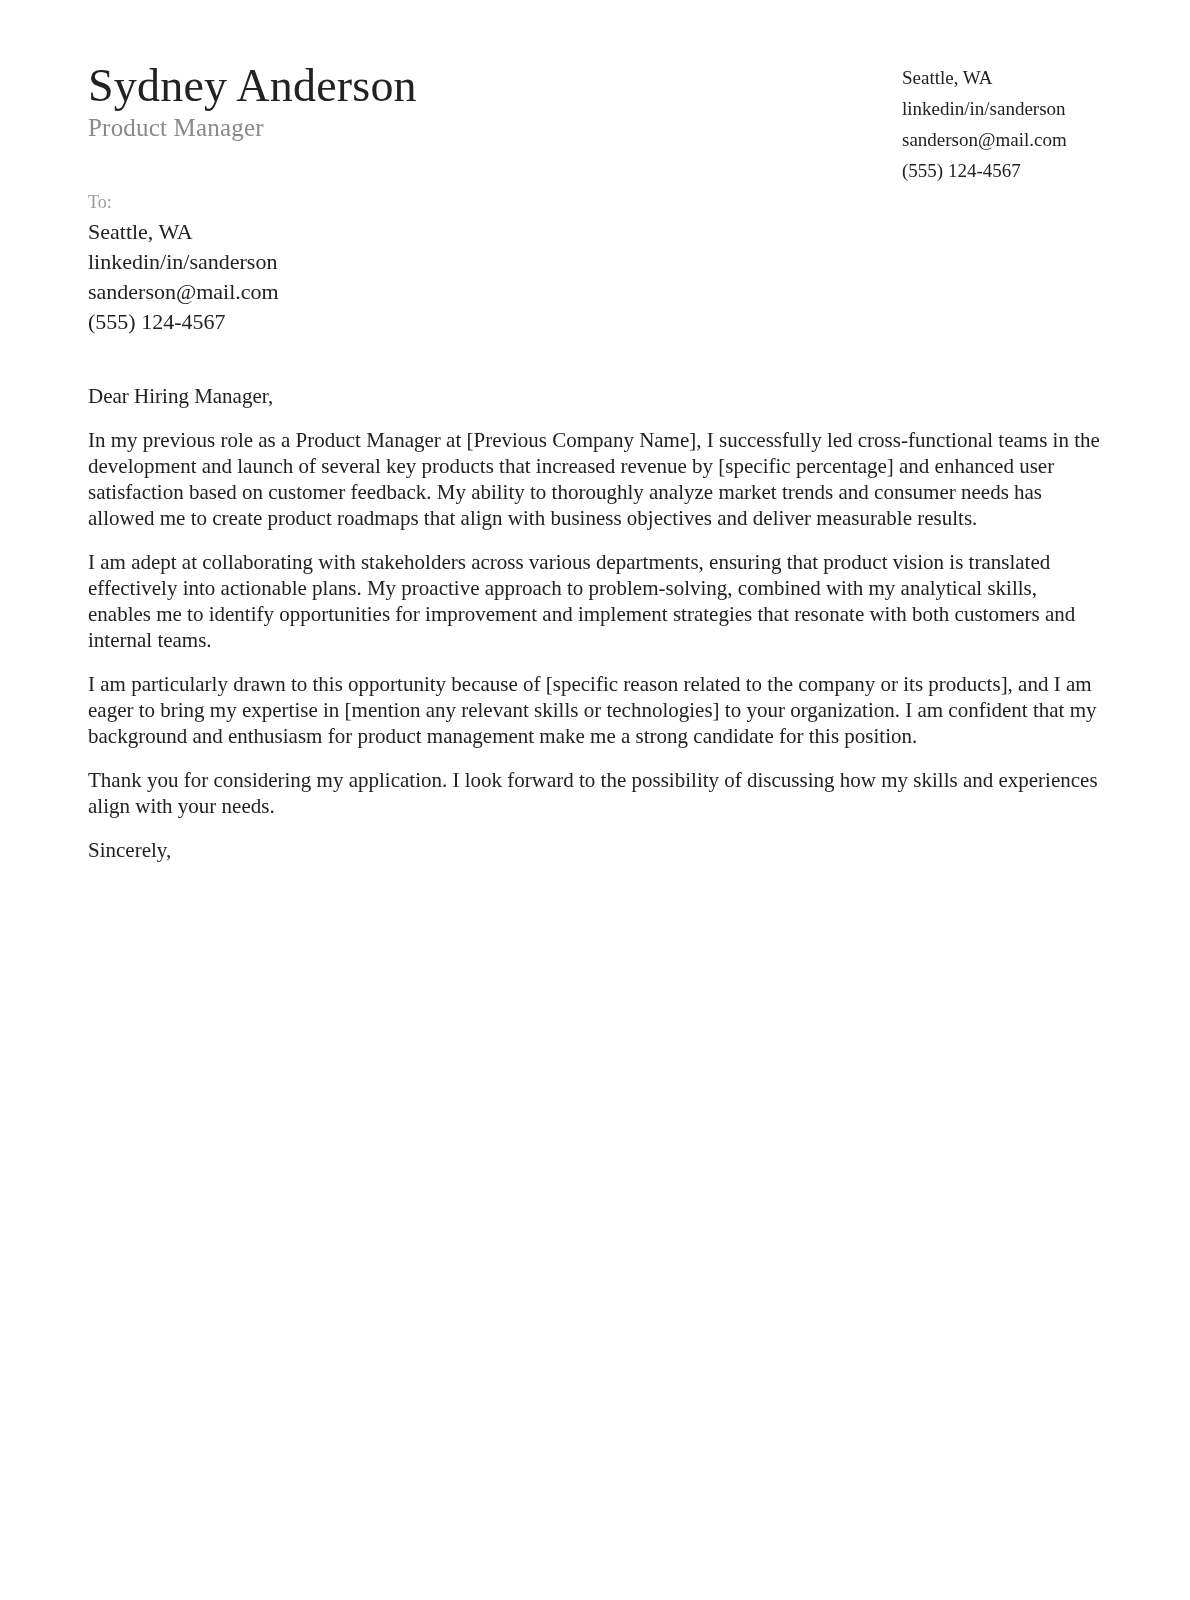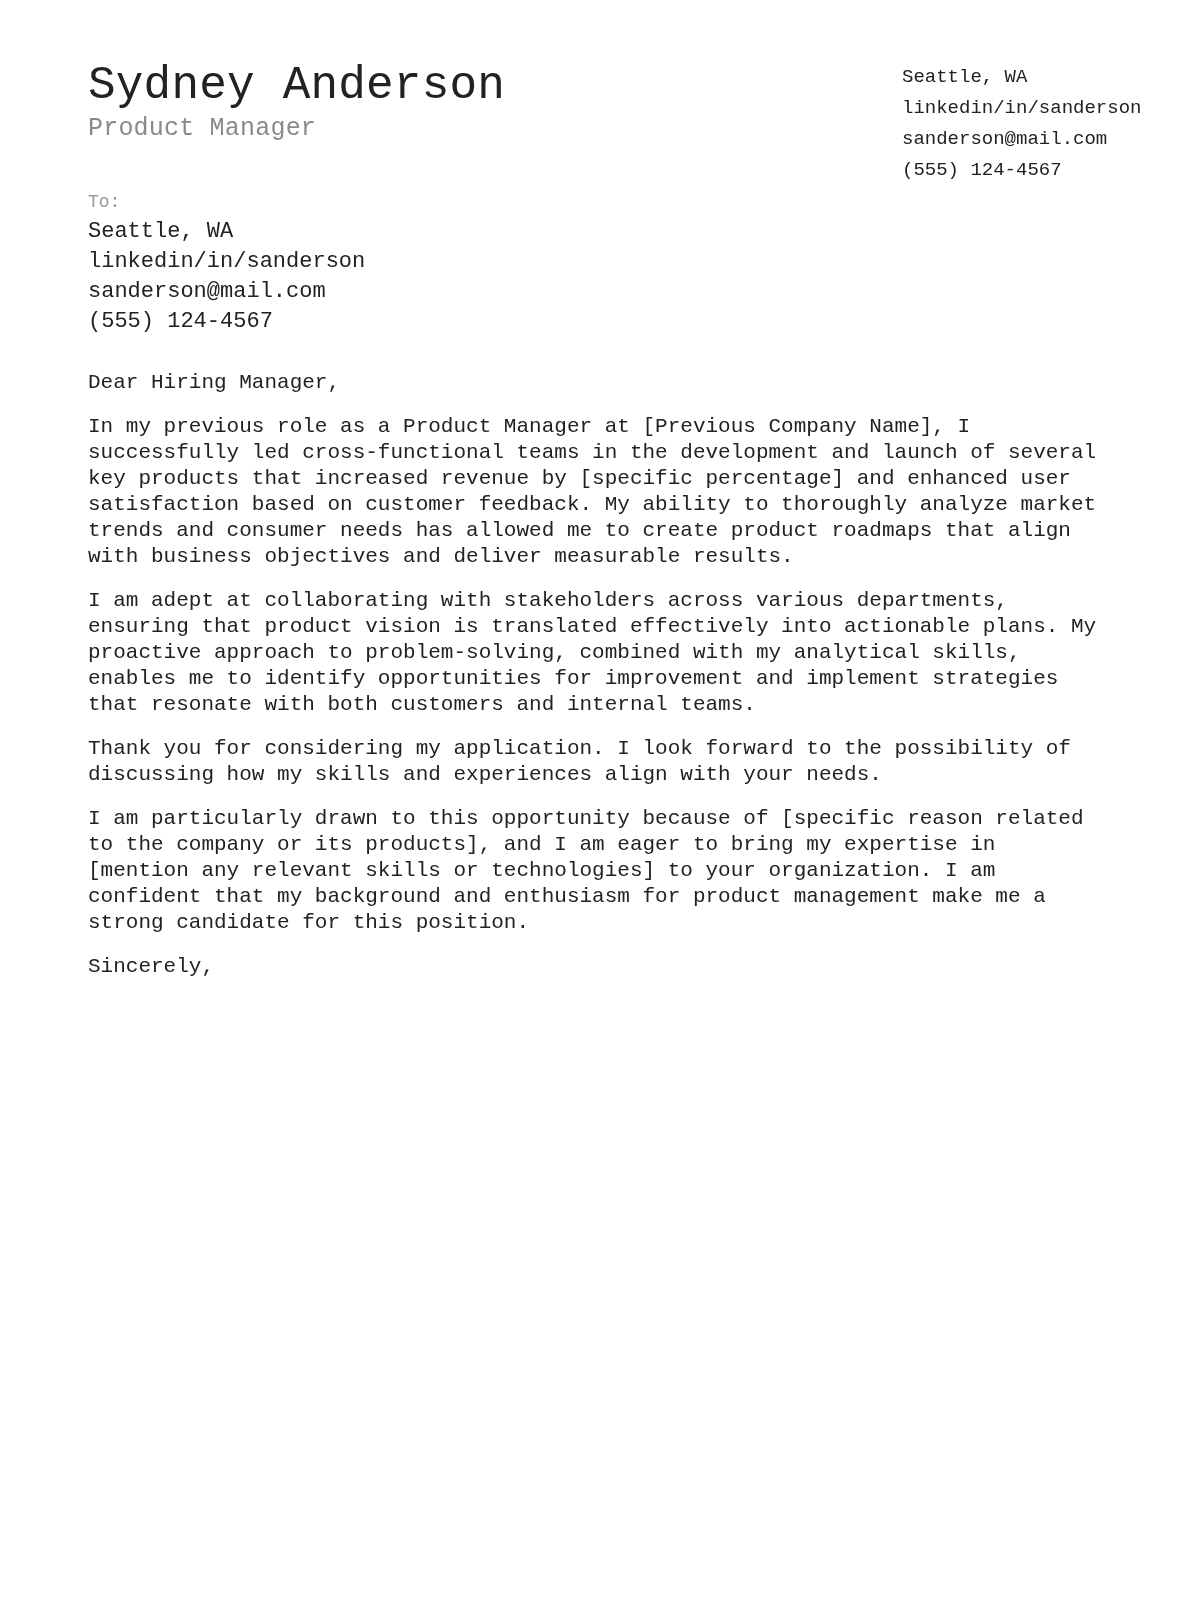--- a/index.html
+++ b/index.html
@@ -11,21 +11,21 @@
     width: 1190px;
     height: 1600px;
     overflow: hidden;
   }
   .page {
     box-sizing: border-box;
     width: 1190px;
     height: 1600px;
     padding: 60px 88px 0 88px;
     background: #ffffff;
-    font-family: Liberation Mono, monospace;
+    font-family: Liberation Serif, serif;
     color: #222222;
     -webkit-font-smoothing: antialiased;
   }
 
   
   .header {
     display: flex;
     justify-content: space-between;
     align-items: flex-start;
   }
@@ -64,21 +64,21 @@
     color: #9a9a9a;
   }
   .recipient-line {
     font-size: 22px;
     line-height: 30px;
     color: #222222;
   }
 
   
   .letter-body {
-    margin-top: 33px;
+    margin-top: 46px;
     font-size: 21px;
     line-height: 26px;
     color: #222222;
   }
   .letter-body p {
     margin: 0 0 18px 0;
   }
   .closing {
     margin-top: 30px;
   }
@@ -107,18 +107,18 @@
     <div class="recipient-line">Seattle, WA</div>
     <div class="recipient-line">linkedin/in/sanderson</div>
     <div class="recipient-line">sanderson@mail.com</div>
     <div class="recipient-line">(555) 124-4567</div>
   </section>
 
   <section class="letter-body">
     <p class="salutation">Dear Hiring Manager,</p>
     <p>In my previous role as a Product Manager at [Previous Company Name], I successfully led cross-functional teams in the development and launch of several key products that increased revenue by [specific percentage] and enhanced user satisfaction based on customer feedback. My ability to thoroughly analyze market trends and consumer needs has allowed me to create product roadmaps that align with business objectives and deliver measurable results.</p>
     <p>I am adept at collaborating with stakeholders across various departments, ensuring that product vision is translated effectively into actionable plans. My proactive approach to problem-solving, combined with my analytical skills, enables me to identify opportunities for improvement and implement strategies that resonate with both customers and internal teams.</p>
+    <p>I am particularly drawn to this opportunity because of [specific reason related to the company or its products], and I am eager to bring my expertise in [mention any relevant skills or technologies] to your organization. I am confident that my background and enthusiasm for product management make me a strong candidate for this position.</p>
     <p>Thank you for considering my application. I look forward to the possibility of discussing how my skills and experiences align with your needs.</p>
-    <p>I am particularly drawn to this opportunity because of [specific reason related to the company or its products], and I am eager to bring my expertise in [mention any relevant skills or technologies] to your organization. I am confident that my background and enthusiasm for product management make me a strong candidate for this position.</p>
     <p class="closing">Sincerely,</p>
   </section>
 
 </div>
 
 </body></html>

